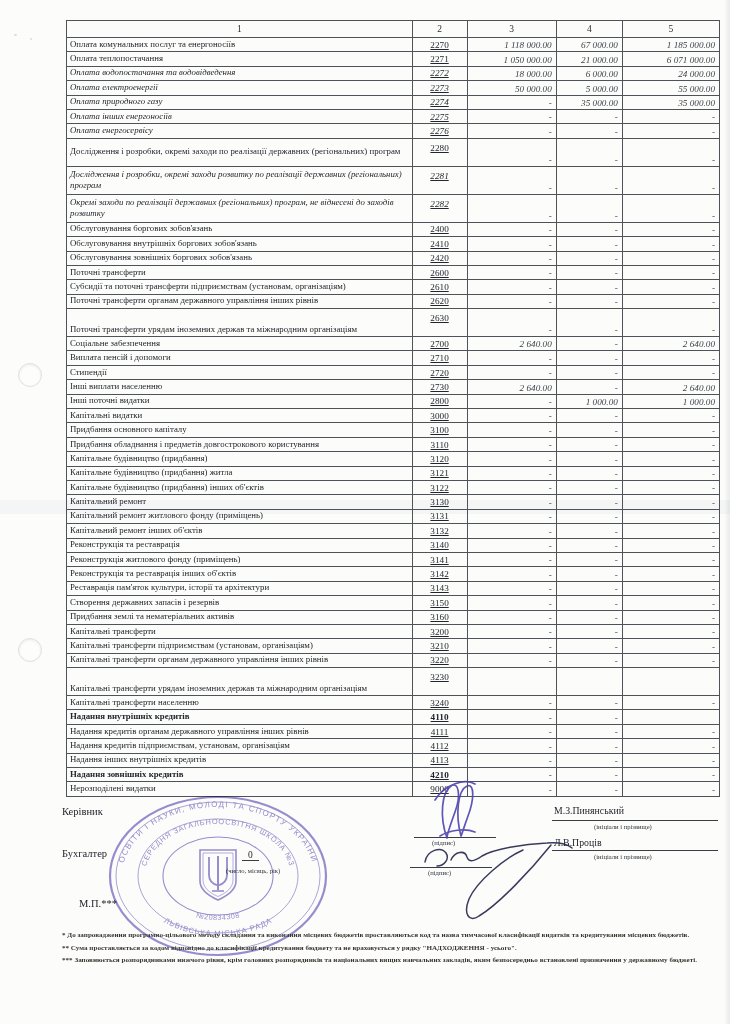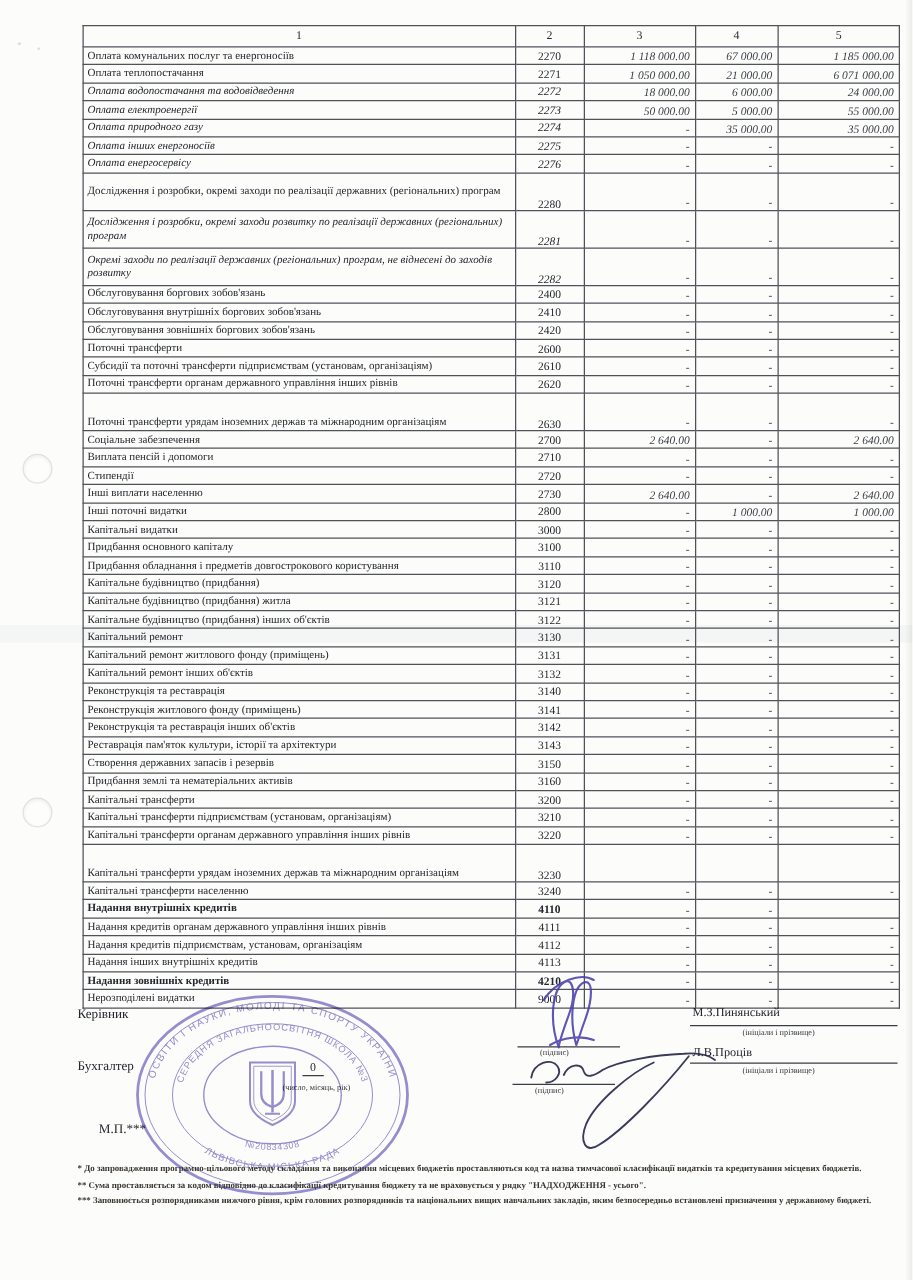--- a/index.html
+++ b/index.html
@@ -19,24 +19,24 @@
 
   
   table.budget { position:absolute; left:66px; top:20px; width:654px;
     border-collapse:collapse; table-layout:fixed; }
   table.budget th, table.budget td { border:1px solid #50525a; }
   table.budget { border:1.5px solid #3b3d44; }
   th.h { font-weight:normal; font-size:9.5px; height:17px; text-align:center; color:#2a2d36; }
   tr.r { height:14.4px; }
   tr.t { height:28px; }
   td.c-name { font-size:8.8px; padding:0 3px 1px 3px; line-height:1.25; vertical-align:middle; }
-  td.c-code { font-size:9.2px; text-align:center; vertical-align:middle; }
+  td.c-code { font-size:9.2px; text-align:center; vertical-align:middle;text-decoration:underline; }
   td.c-val  { font-size:9.2px; font-style:italic; text-align:right;
               vertical-align:bottom; padding:0 4px 1px 0; color:#3c4049; }
-  tr.t td.c-code { vertical-align:top; padding-top:19px; }
+  tr.t td.c-code { vertical-align:top; padding-top:4px; }
   tr.tb td.c-name { vertical-align:bottom; }
   tr.i td.c-name, tr.i td.c-code { font-style:italic; }
   tr.b td.c-name, tr.b td.c-code { font-weight:bold; }
 
   
   .abs { position:absolute; }
   .role-label { font-size:10.5px; }
   .sig-line { position:absolute; height:1px; background:#3a3d44; }
   .under-label { position:absolute; font-size:6.6px; color:#33363e; }
   .sig-name { position:absolute; font-size:9.8px; }

